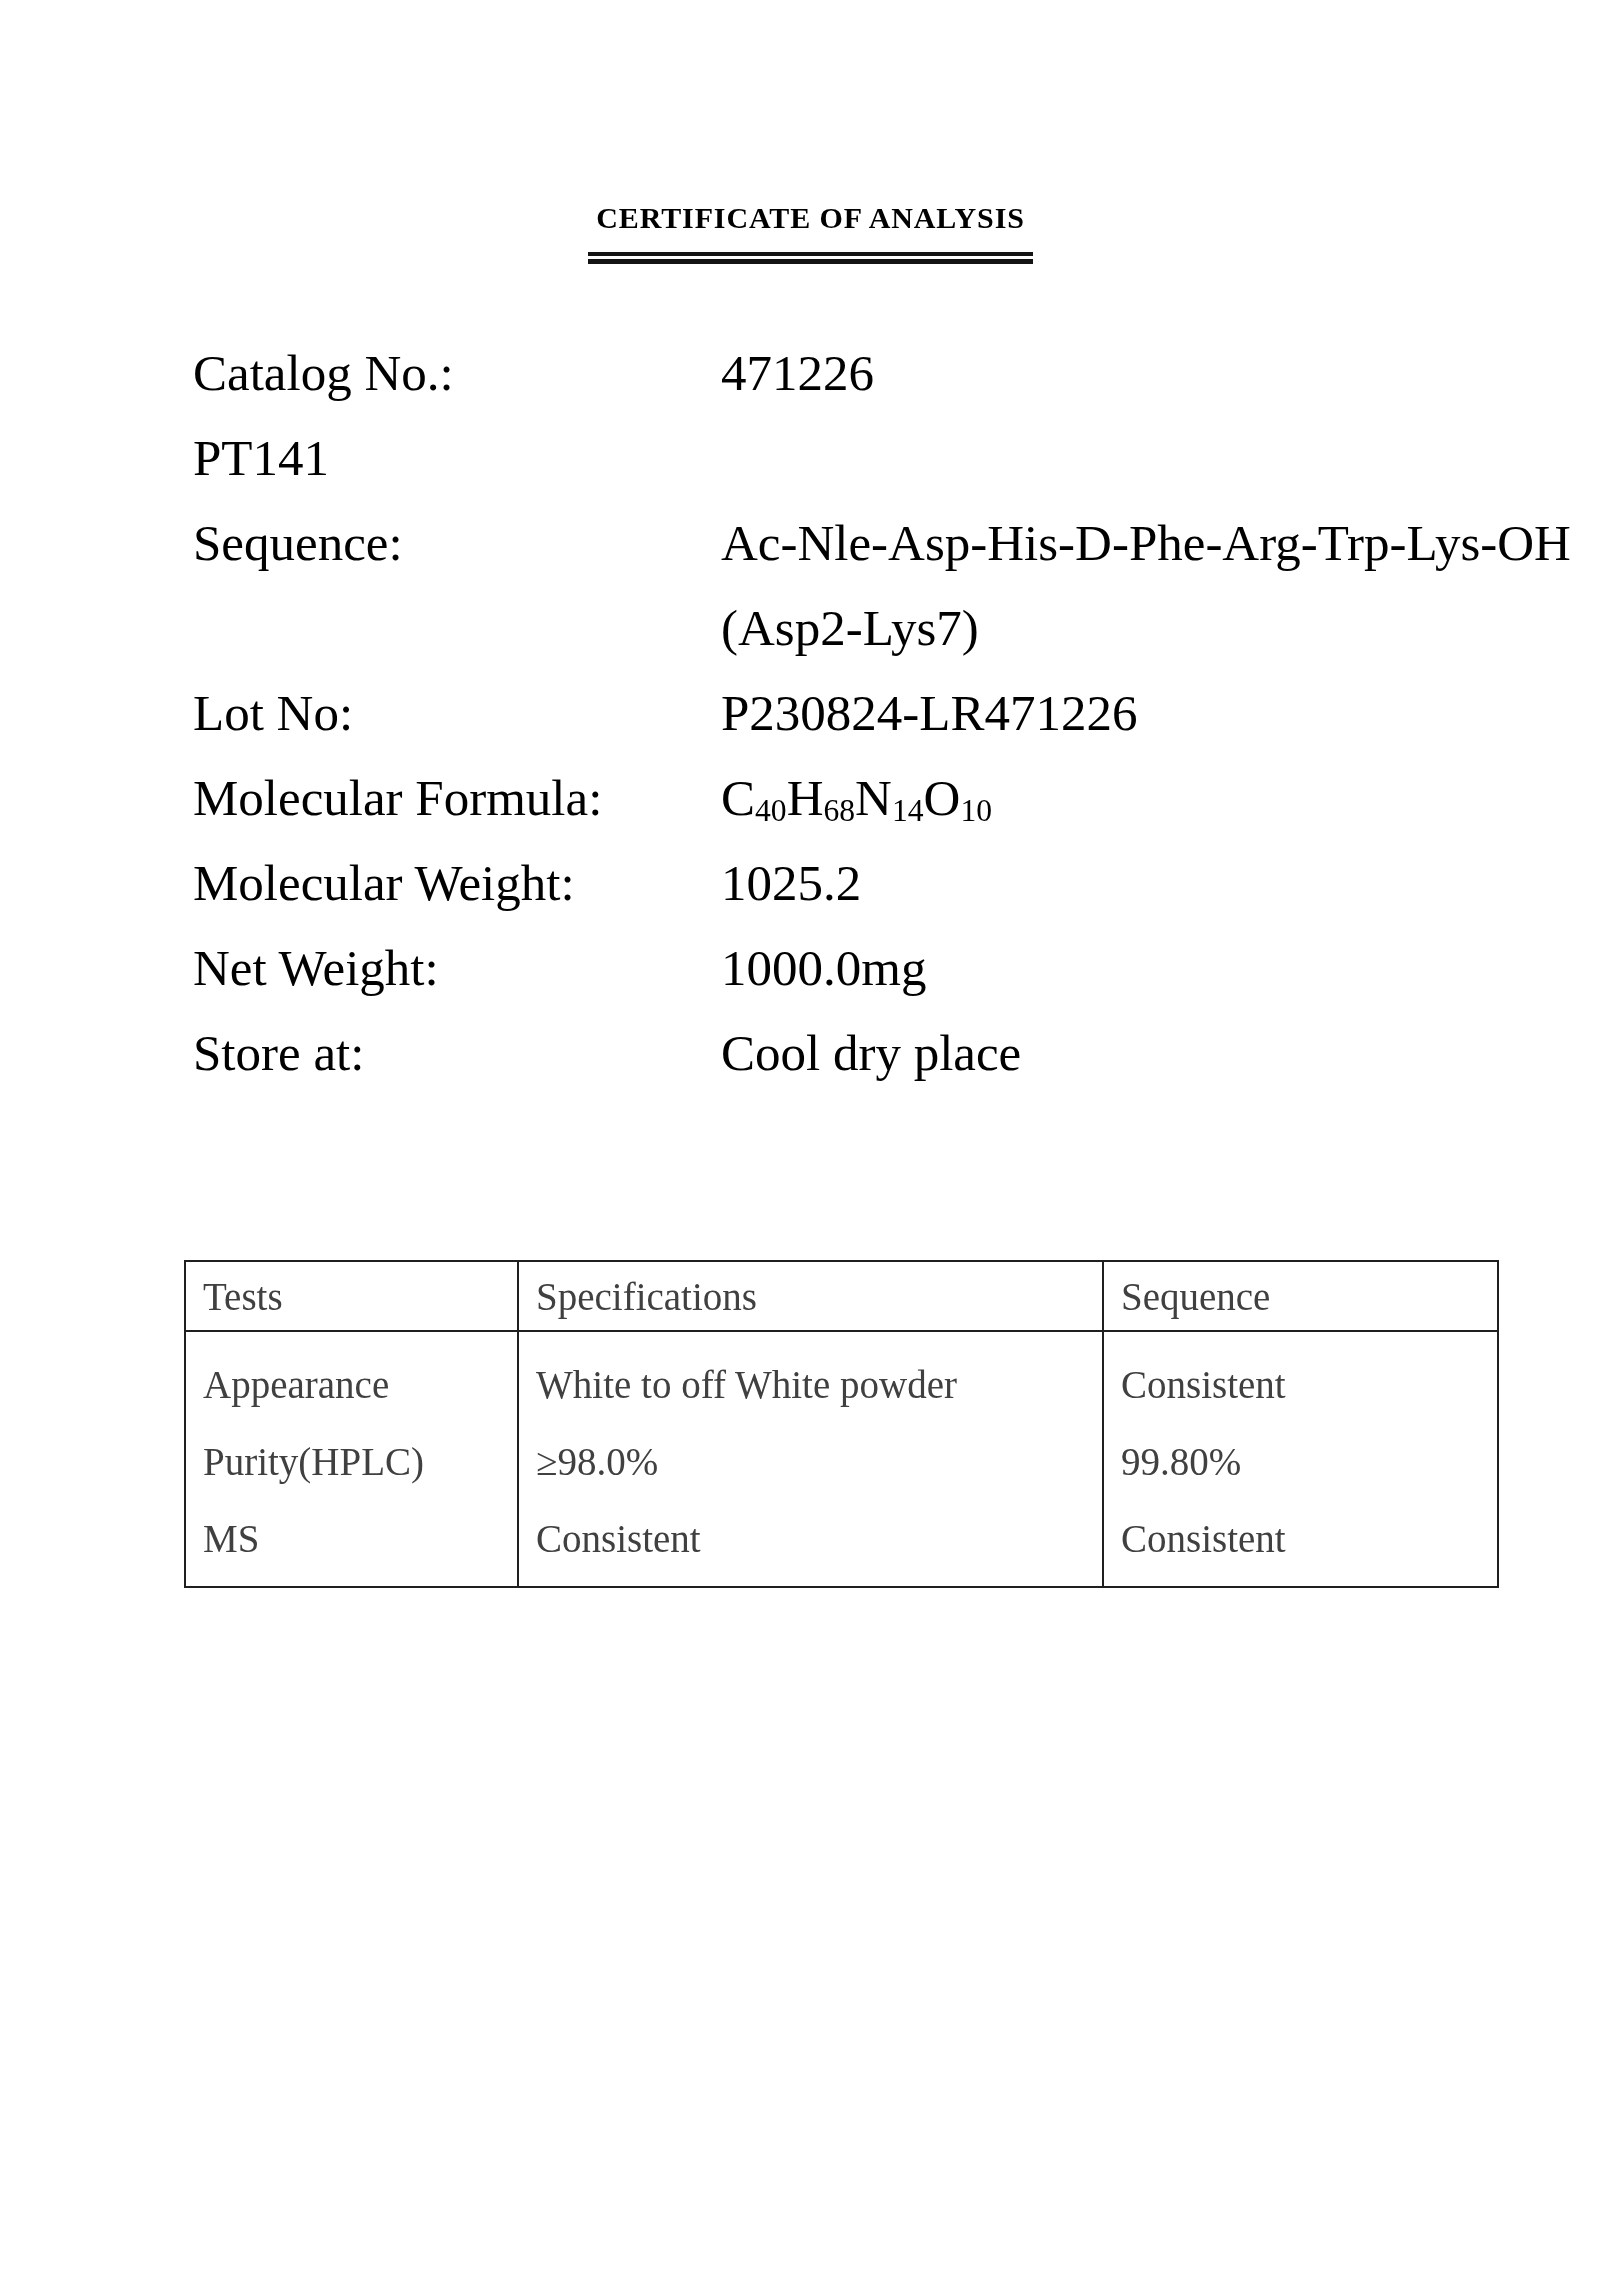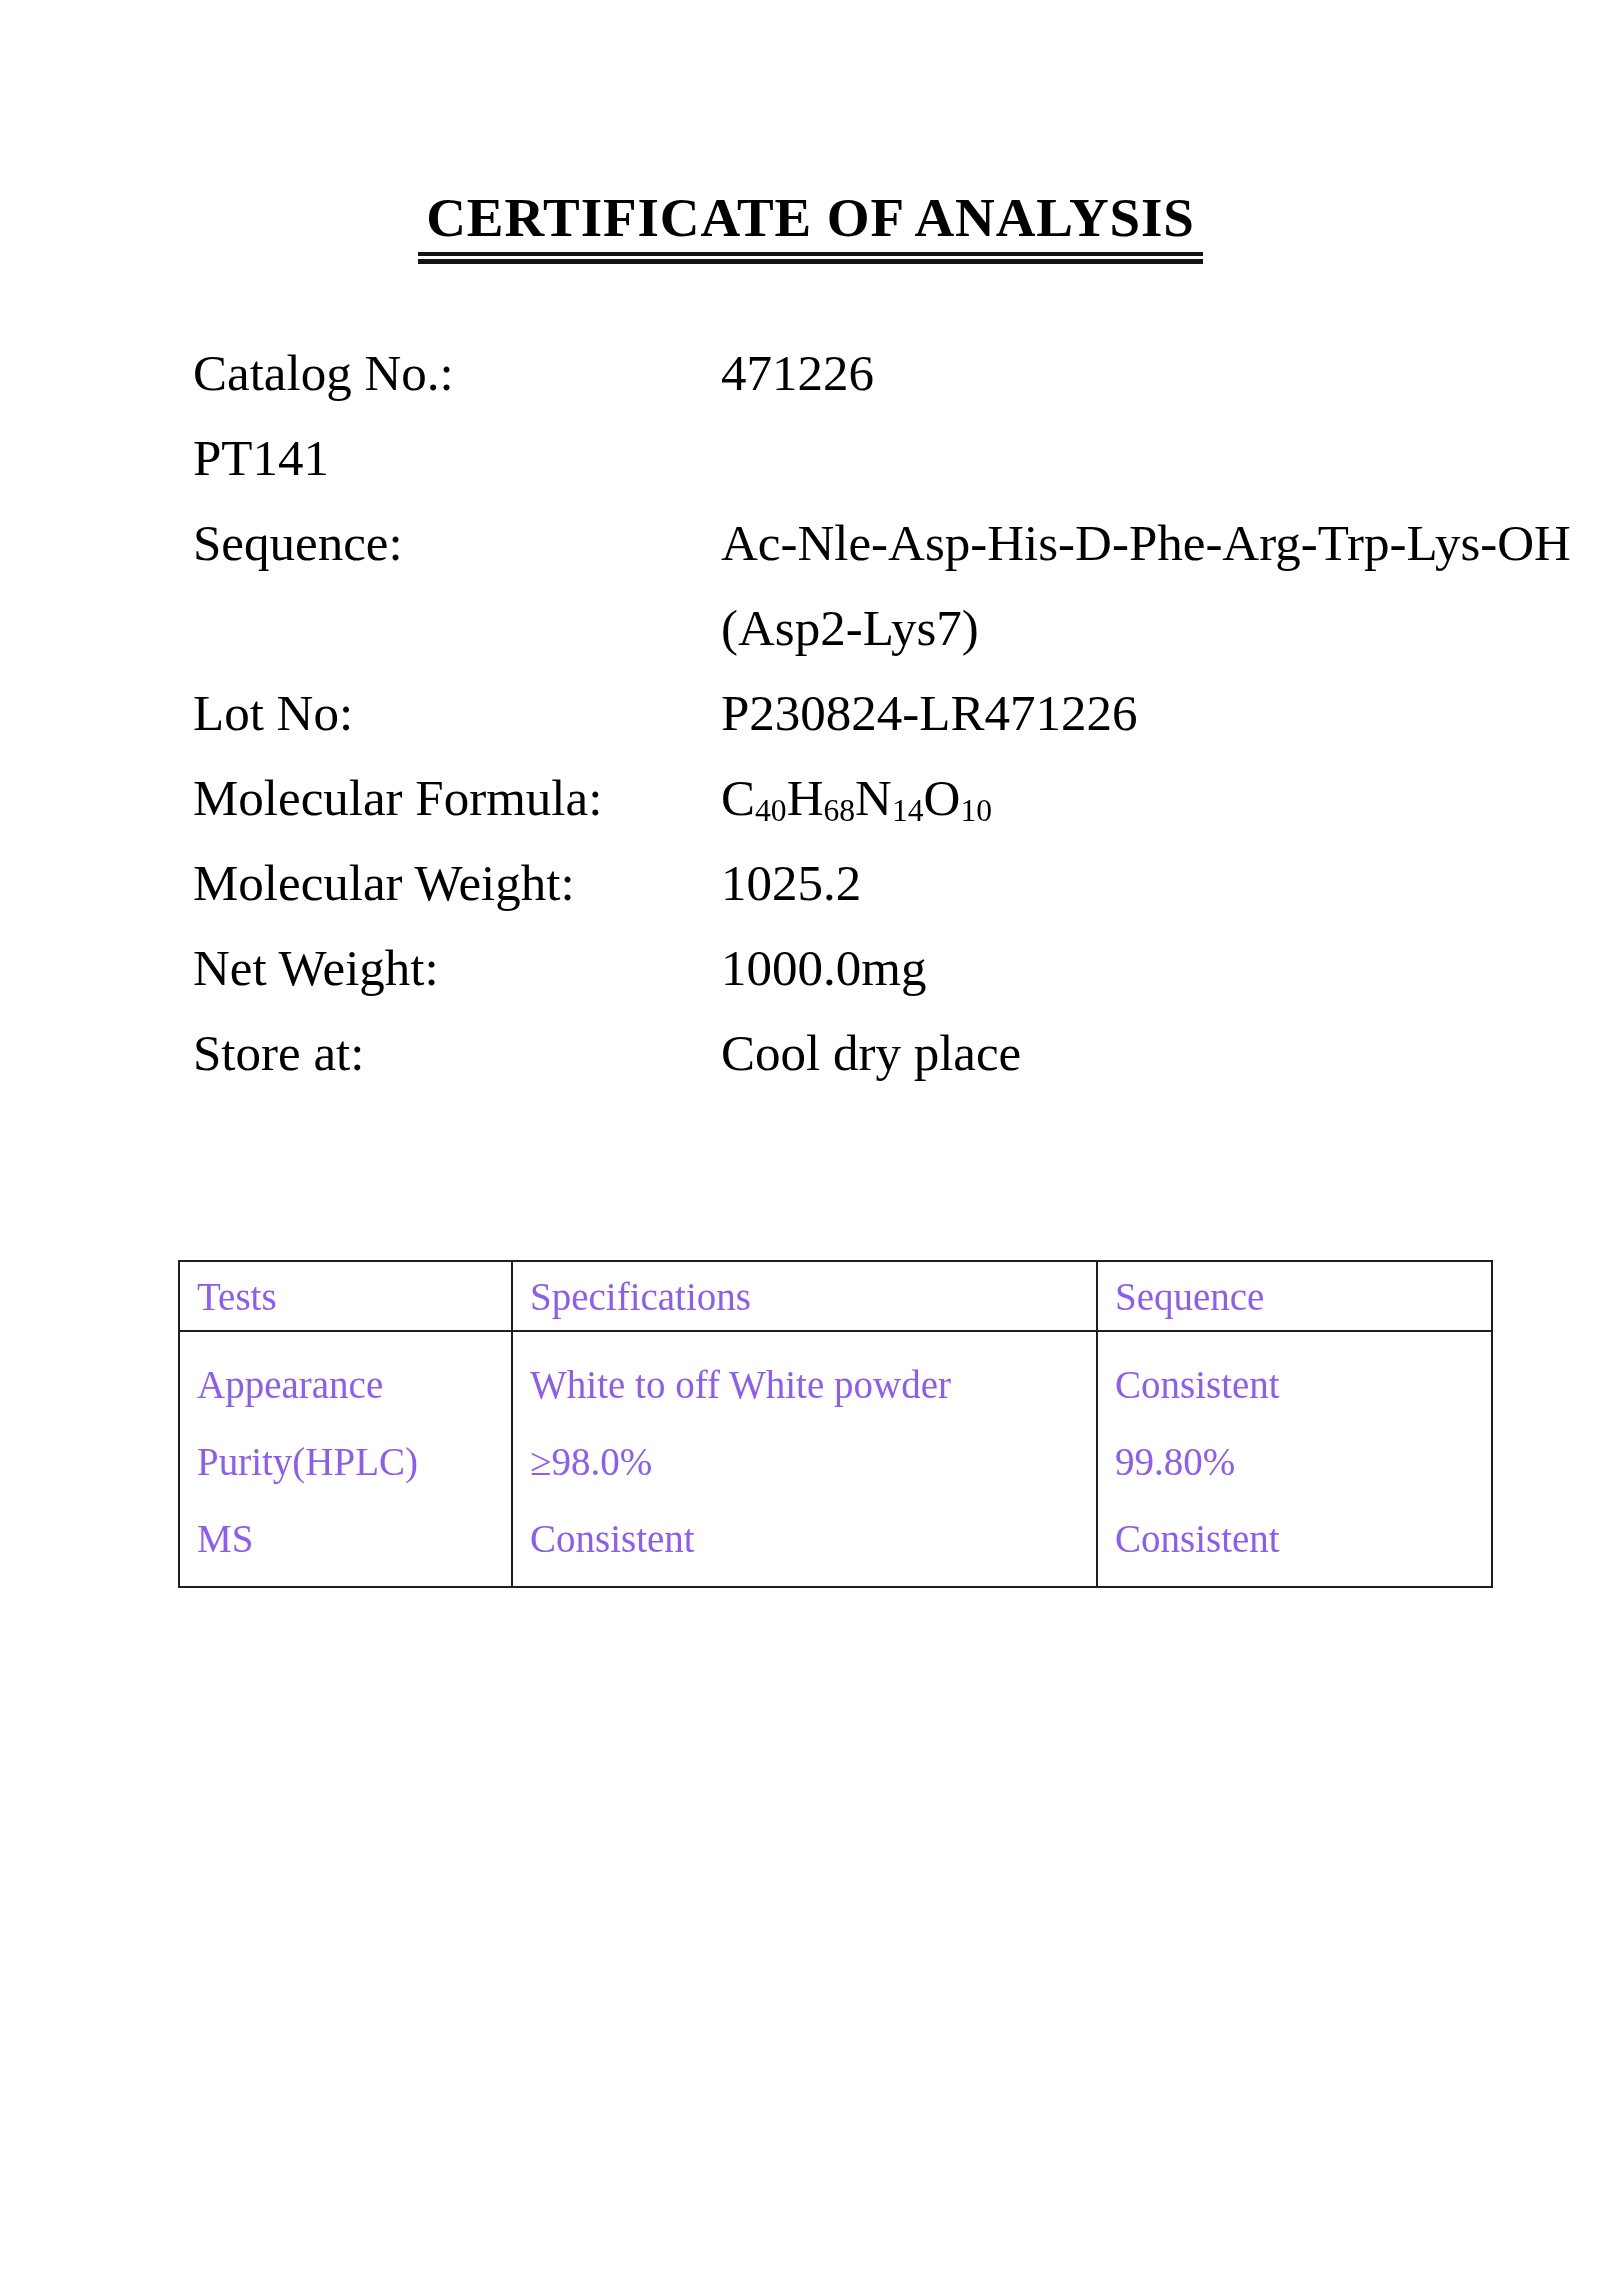--- a/index.html
+++ b/index.html
@@ -21,21 +21,21 @@
   .title-row {
     position: absolute;
     top: 190px;
     left: 0;
     width: 100%;
     text-align: center;
   }
   .title-inner {
     display: inline-block;
     position: relative;
-    font-size: 55px;
+    font-size: 30px;
     font-weight: bold;
     letter-spacing: 0.9px;
     line-height: 56px;
     padding: 0 8px 6.3px 8px;
     border-bottom: 4.5px solid #141414;
   }
   .title-inner::after {
     content: "";
     position: absolute;
     left: 0;
@@ -69,27 +69,27 @@
   }
   .field-value sub {
     font-size: 0.62em;
     line-height: 0;
     vertical-align: -0.18em;
   }
 
   
   .coa-table {
     position: absolute;
-    left: 178px;
+    left: 184px;
     top: 1260px;
     width: 1313px;
     border-collapse: collapse;
     table-layout: fixed;
     font-size: 39px;
-    color: #8b5cf6;
+    color: #404040;
   }
   .coa-table, .coa-table th, .coa-table td {
     border: 0 solid #1f1f1f;
   }
   .coa-table {
     border-width: 2.7px;
   }
   .coa-table th {
     border-bottom-width: 2.7px;
     font-weight: normal;

